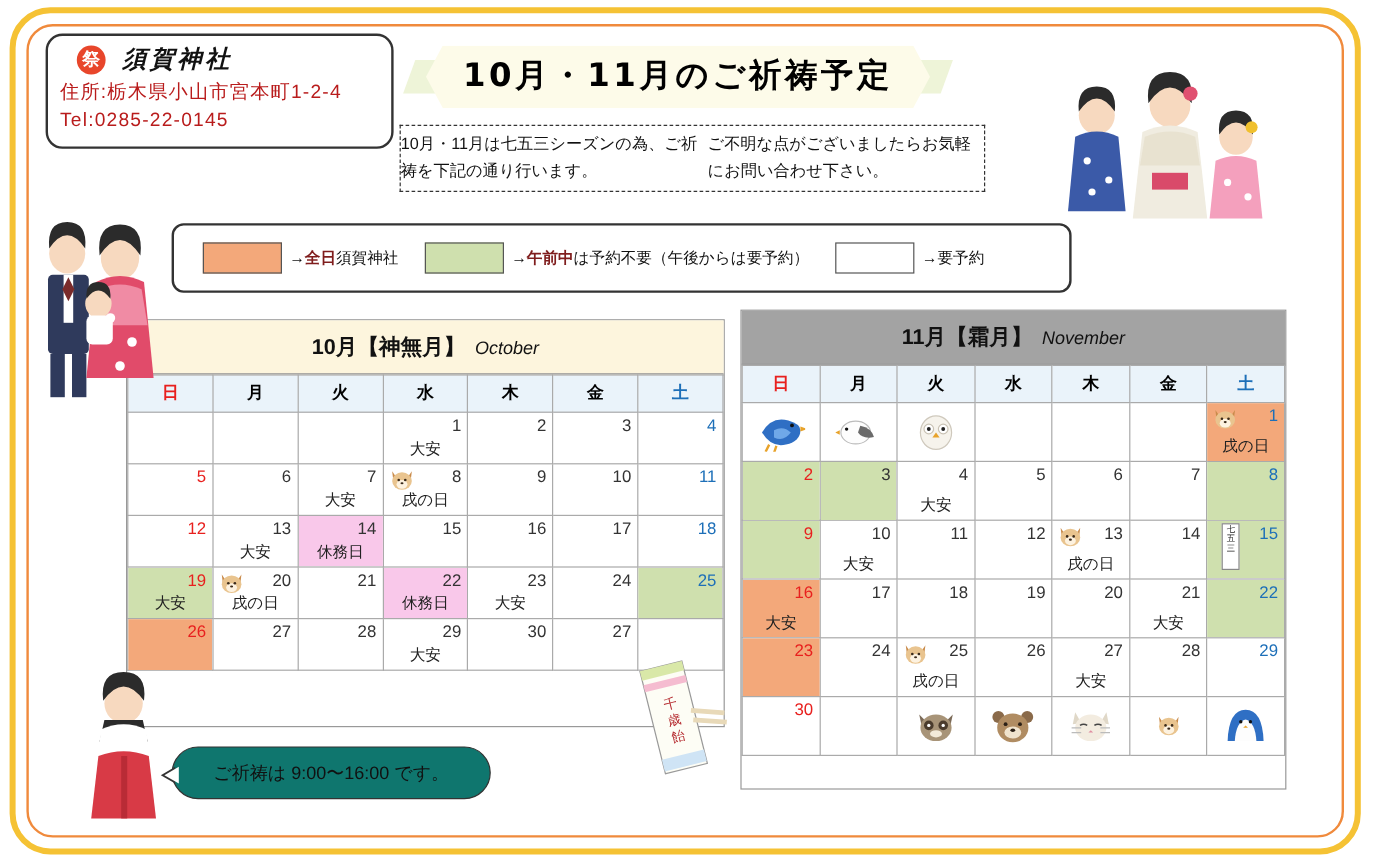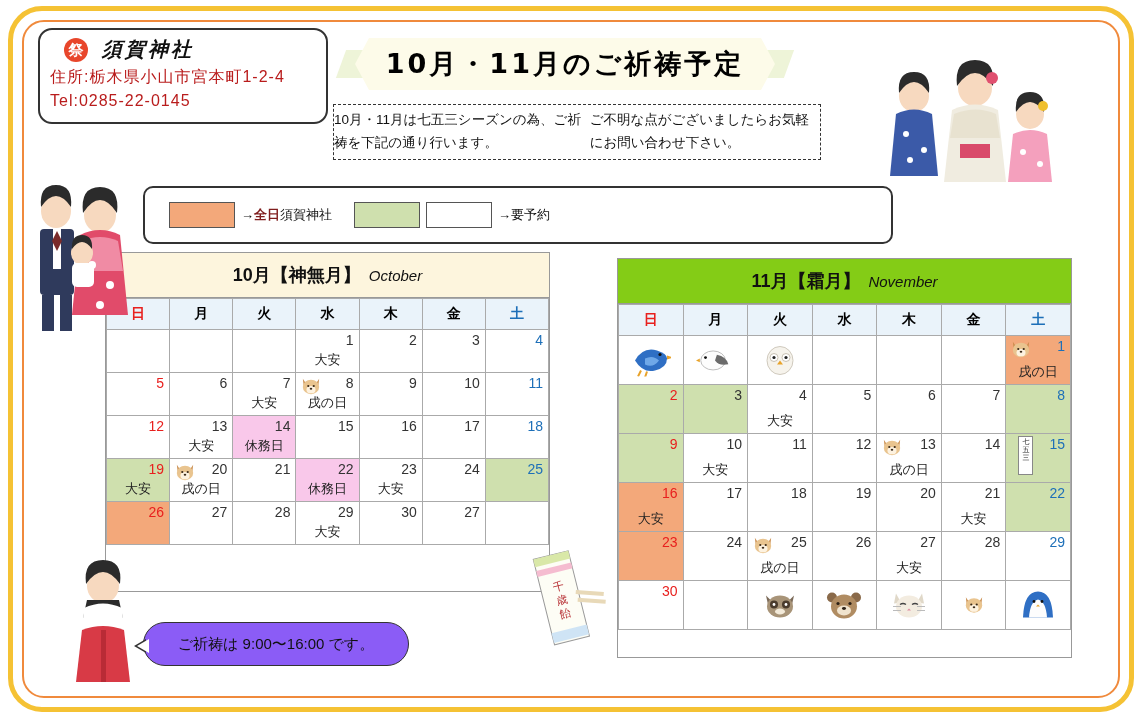--- a/index.html
+++ b/index.html
@@ -73,28 +73,28 @@
   }
   .sw{width:66px;height:26px;border:1px solid #555;box-sizing:border-box;}
   .sw.orange{background:#f3a87a;}
   .sw.green{background:#cfe0ae;}
   .sw.white{background:#fff;}
   .lg-text{margin-right:16px;}
   .red{color:#7f1d1d;font-weight:bold;}
 
   
   .cal{position:absolute;border:1px solid #999;box-sizing:border-box;}
-  #cal-oct{left:105px;top:252px;width:445px;height:340px;}
+  #cal-oct{left:105px;top:266px;width:499px;height:340px;}
   #cal-nov{left:617px;top:258px;width:455px;height:400px;}
   .cal-head{
     height:44px;line-height:44px;text-align:center;
     font-size:18px;font-weight:bold;color:#111;border-bottom:1px solid #999;
   }
   #cal-oct .cal-head{background:#fdf5dd;}
-  #cal-nov .cal-head{background:#84cc16;}
+  #cal-nov .cal-head{background:#a3a3a3;}
   .cal-head .en{font-size:15px;font-weight:normal;font-style:italic;margin-left:8px;}
   table.cal-table{border-collapse:collapse;width:100%;table-layout:fixed;}
   table.cal-table th{
     height:28px;font-size:14px;font-weight:bold;border:1px solid #aaa;
     background:#fff;
   }
   #cal-oct table.cal-table th{background:#eaf3fa;}
   #cal-nov table.cal-table th{background:#eaf3fa;}
   th.sun{color:#e8201e;}
   th.sat{color:#1d6fb8;}
@@ -118,21 +118,21 @@
   }
 
   
   .cellpic{position:absolute;left:50%;top:52%;transform:translate(-50%,-50%);}
 
   
   .bubble{
     position:absolute;left:143px;top:622px;width:266px;height:44px;
     border:1px solid #333;border-radius:22px;box-sizing:border-box;
     display:flex;align-items:center;justify-content:center;
-    font-size:15px;color:#111;background:#8b5cf6;
+    font-size:15px;color:#111;background:#0f766e;
   }
   .bubble:after{
     content:"";position:absolute;left:-10px;top:16px;
     border-top:7px solid transparent;border-bottom:7px solid transparent;
     border-right:12px solid #333;
   }
   .bubble:before{
     content:"";position:absolute;left:-7px;top:16px;z-index:2;
     border-top:7px solid transparent;border-bottom:7px solid transparent;
     border-right:12px solid #fff;
@@ -170,20 +170,23 @@
     <div>10月・11月は七五三シーズンの為、ご祈祷を下記の通り行います。</div>
     <div>ご不明な点がございましたらお気軽にお問い合わせ下さい。</div>
   </div>
 
   <div class="legend">
     <div class="sw orange"></div>
     <div class="lg-text">
       <span>→</span><span class="red">全日</span><span>須賀神社</span>
     </div>
     <div class="sw green"></div>
+    <div class="lg-text">
+      <span>→</span><span class="red">午前中</span><span>は予約不要（午後からは要予約）</span>
+    </div>
     <div class="sw white"></div>
     <div class="lg-text">
       <span>→</span><span>要予約</span>
     </div>
   </div>
 
   <div class="cal" id="cal-oct">
     <div class="cal-head">
       <span>10月【神無月】</span><span class="en">October</span>
     </div>

